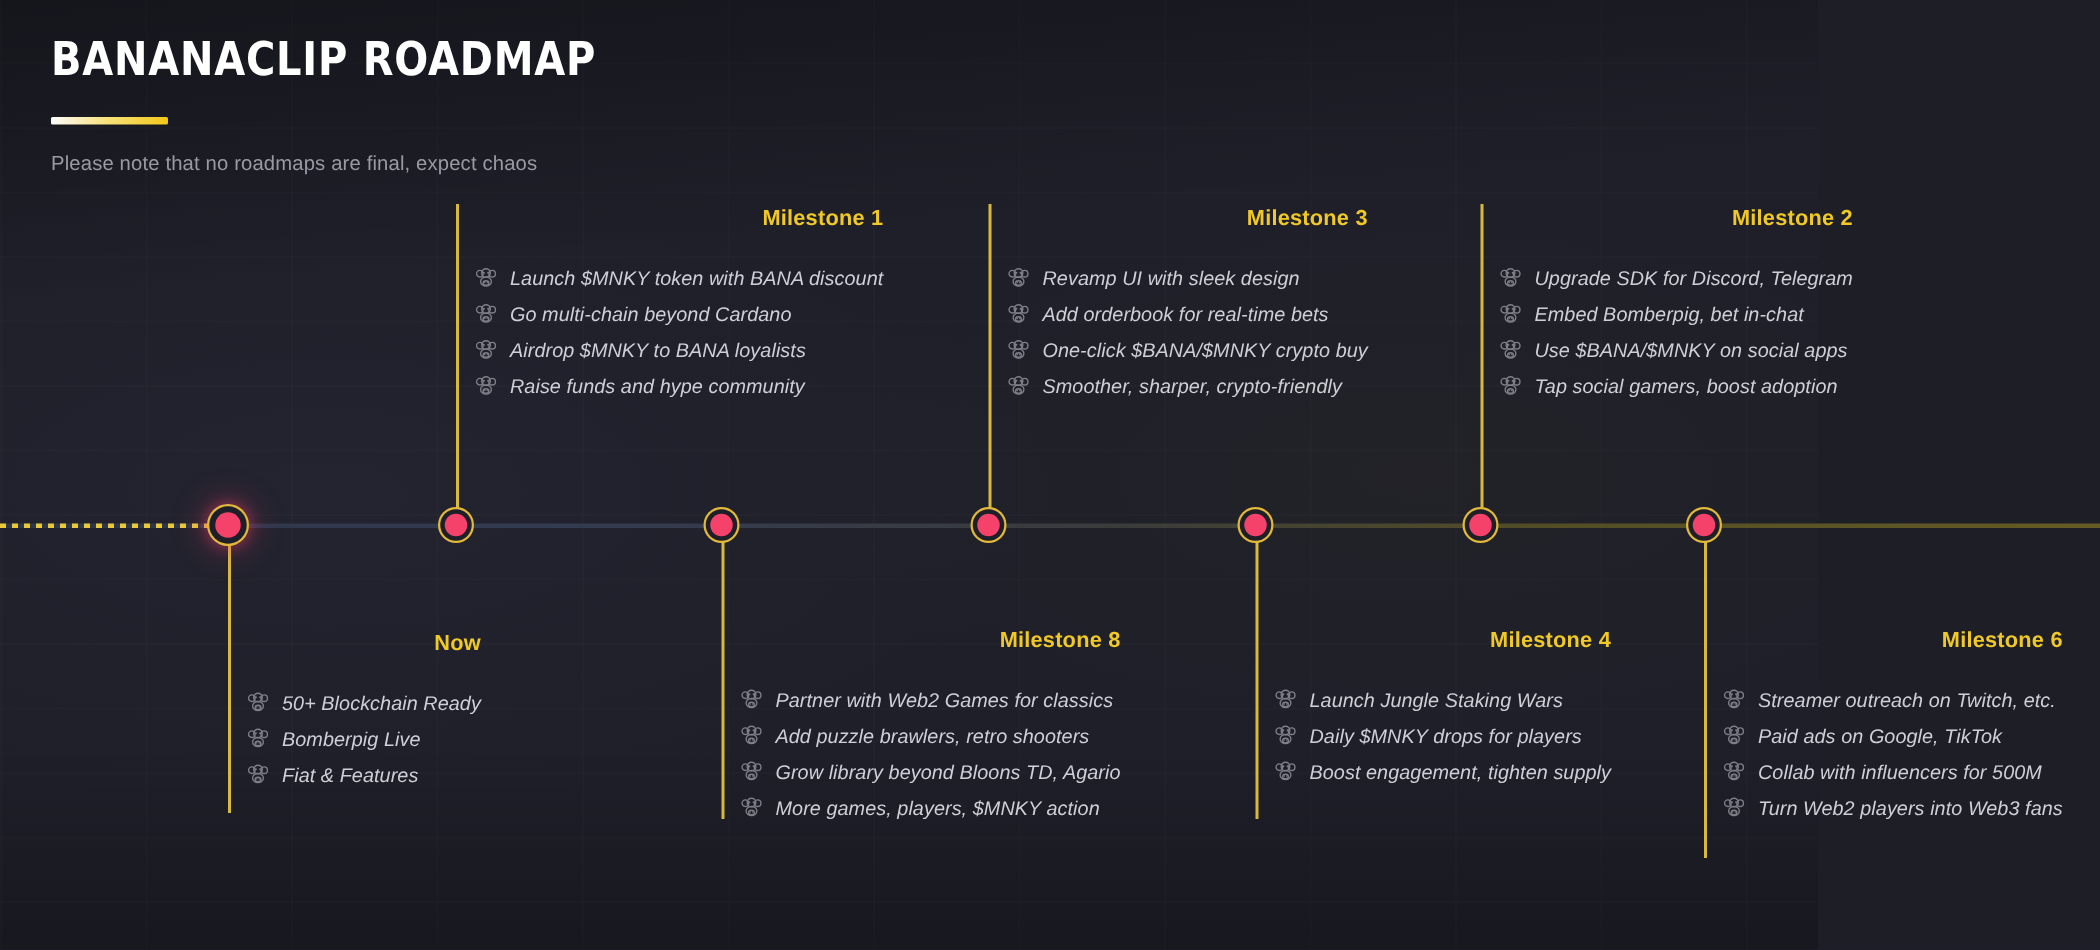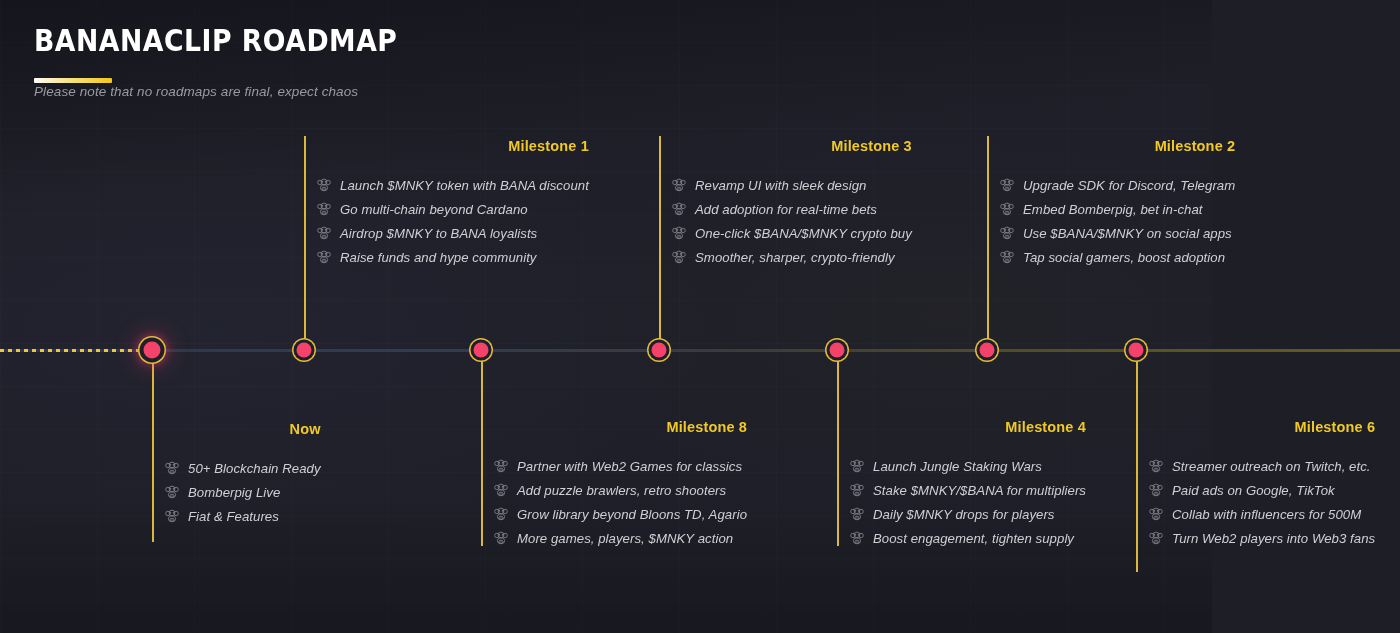--- a/index.html
+++ b/index.html
@@ -62,26 +62,26 @@
     white-space: nowrap;
   }
   .title-rule {
     margin-top: 20px;
     width: 78px;
     height: 5px;
     background: linear-gradient(90deg, #fdfdfb 0%, #f7e27a 48%, #f2c817 100%);
     border-radius: 1px;
   }
   .subtitle {
+    margin-top: 17px;
     font-size: 13.5px;
     line-height: 17px;
     color: #9a9aa3;
     letter-spacing: 0.1px;
     white-space: nowrap;
-    font-style: italic;
   }
 
   
   .axis-line {
     position: absolute;
     left: 0;
     top: 349px;
     width: 1400px;
     height: 3px;
     background: linear-gradient(90deg,
@@ -449,21 +449,21 @@
                 <ellipse cx="8" cy="11.1" rx="4.1" ry="3.5"></ellipse>
                 <ellipse cx="8" cy="12.2" rx="2.2" ry="1.7"></ellipse>
               </g>
               <g fill="#b9b9c2">
                 <circle cx="6.4" cy="4.3" r="0.75"></circle>
                 <circle cx="9.6" cy="4.3" r="0.75"></circle>
                 <circle cx="7.1" cy="11.8" r="0.5"></circle>
                 <circle cx="8.9" cy="11.8" r="0.5"></circle>
               </g>
             </svg>
-            <span class="ms-text">Add adoption for real-time bets</span>
+            <span class="ms-text">Add orderbook for real-time bets</span>
           </li>
           <li class="ms-item">
             <svg class="ms-bullet" viewBox="0 0 16 16">
               <g fill="none" stroke="#b9b9c2" stroke-width="1.05">
                 <circle cx="3.3" cy="5.1" r="2.5"></circle>
                 <circle cx="12.7" cy="5.1" r="2.5"></circle>
                 <circle cx="8" cy="4.6" r="3.3"></circle>
                 <ellipse cx="8" cy="11.1" rx="4.1" ry="3.5"></ellipse>
                 <ellipse cx="8" cy="12.2" rx="2.2" ry="1.7"></ellipse>
               </g>
@@ -526,38 +526,20 @@
                 <ellipse cx="8" cy="11.1" rx="4.1" ry="3.5"></ellipse>
                 <ellipse cx="8" cy="12.2" rx="2.2" ry="1.7"></ellipse>
               </g>
               <g fill="#b9b9c2">
                 <circle cx="6.4" cy="4.3" r="0.75"></circle>
                 <circle cx="9.6" cy="4.3" r="0.75"></circle>
                 <circle cx="7.1" cy="11.8" r="0.5"></circle>
                 <circle cx="8.9" cy="11.8" r="0.5"></circle>
               </g>
             </svg>
-            <span class="ms-text">Stake $MNKY/$BANA for multipliers</span>
-          </li>
-          <li class="ms-item">
-            <svg class="ms-bullet" viewBox="0 0 16 16">
-              <g fill="none" stroke="#b9b9c2" stroke-width="1.05">
-                <circle cx="3.3" cy="5.1" r="2.5"></circle>
-                <circle cx="12.7" cy="5.1" r="2.5"></circle>
-                <circle cx="8" cy="4.6" r="3.3"></circle>
-                <ellipse cx="8" cy="11.1" rx="4.1" ry="3.5"></ellipse>
-                <ellipse cx="8" cy="12.2" rx="2.2" ry="1.7"></ellipse>
-              </g>
-              <g fill="#b9b9c2">
-                <circle cx="6.4" cy="4.3" r="0.75"></circle>
-                <circle cx="9.6" cy="4.3" r="0.75"></circle>
-                <circle cx="7.1" cy="11.8" r="0.5"></circle>
-                <circle cx="8.9" cy="11.8" r="0.5"></circle>
-              </g>
-            </svg>
             <span class="ms-text">Daily $MNKY drops for players</span>
           </li>
           <li class="ms-item">
             <svg class="ms-bullet" viewBox="0 0 16 16">
               <g fill="none" stroke="#b9b9c2" stroke-width="1.05">
                 <circle cx="3.3" cy="5.1" r="2.5"></circle>
                 <circle cx="12.7" cy="5.1" r="2.5"></circle>
                 <circle cx="8" cy="4.6" r="3.3"></circle>
                 <ellipse cx="8" cy="11.1" rx="4.1" ry="3.5"></ellipse>
                 <ellipse cx="8" cy="12.2" rx="2.2" ry="1.7"></ellipse>

